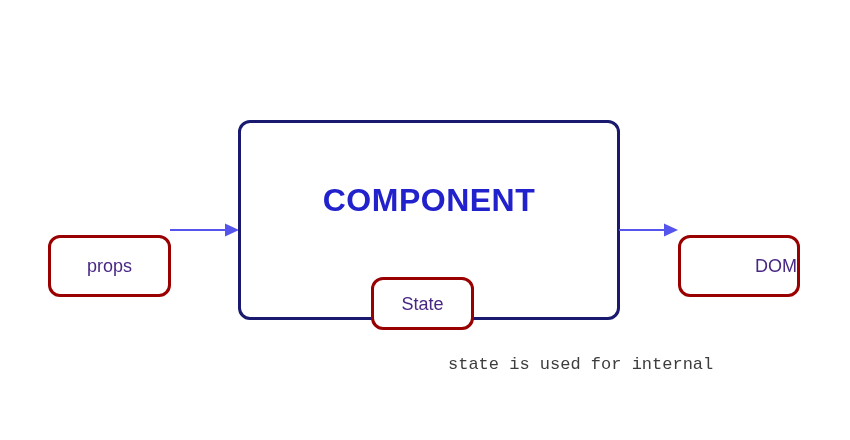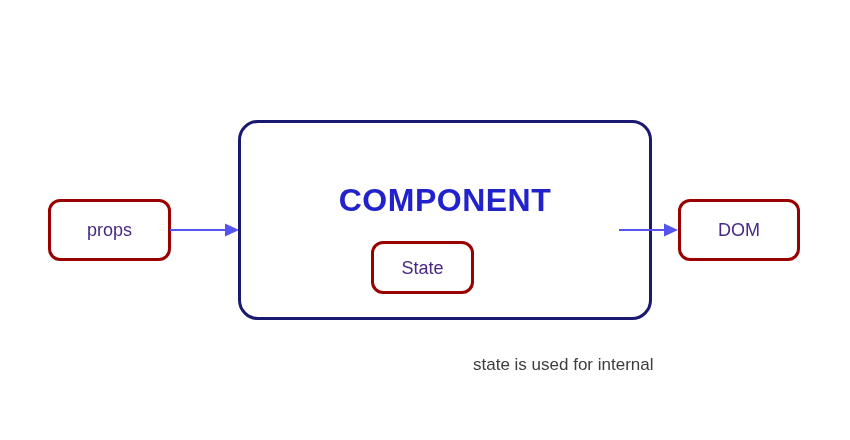--- a/index.html
+++ b/index.html
@@ -24,34 +24,35 @@
     overflow: hidden;
   }
   .node {
     position: absolute;
     border: 3.5px solid var(--box-border-red);
     border-radius: 12px;
     background: var(--background);
     display: flex;
     align-items: center;
     justify-content: center;
+    margin-top: 36px;
   }
   .node-label {
     color: var(--node-label-purple);
     font-size: 18px;
     line-height: 1;
   }
   .props-node { left: 48px; top: 199px; width: 123px; height: 62px; }
-  .dom-node   { left: 678px; top: 199px; width: 122px; height: 62px; }
+  .dom-node   { left: 678px; top: 199px; width: 122px; height: 62px; justify-content: flex-end; }
   .component-node {
     position: absolute;
     left: 238px; top: 120px;
-    width: 414px; height: 200px;
+    width: 382px; height: 200px;
     border: 3px solid var(--component-border-navy);
-    border-radius: 20px;
+    border-radius: 12px;
     background: var(--background);
   }
   .component-title {
     position: absolute;
     left: 0; right: 0; top: 61px;
     text-align: center;
     color: var(--component-title-blue);
     font-size: 32px;
     font-weight: bold;
     letter-spacing: 0.5px;
@@ -60,24 +61,23 @@
   .state-node { left: 130px; top: 118px; width: 103px; height: 53px; }
   .arrow { position: absolute; display: block; }
   .arrow-1 { left: 169px; top: 220px; }
   .arrow-2 { left: 618px; top: 220px; }
   .arrow line { stroke: var(--arrow-blue); stroke-width: 2; }
   .arrow polygon { fill: var(--arrow-blue); }
   .caption {
     position: absolute;
     left: 448px; top: 354px;
     color: var(--caption-gray);
-    font-family: Liberation Sans, sans-serif;
+    font-family: Liberation Mono, monospace;
     font-size: 17px;
     line-height: 22px;
-    margin-left: 25px;
   }
 </style>
 </head>
 <body>
 
 <div class="stage">
 
   <div class="node props-node">
     <span class="node-label">props</span>
   </div>

